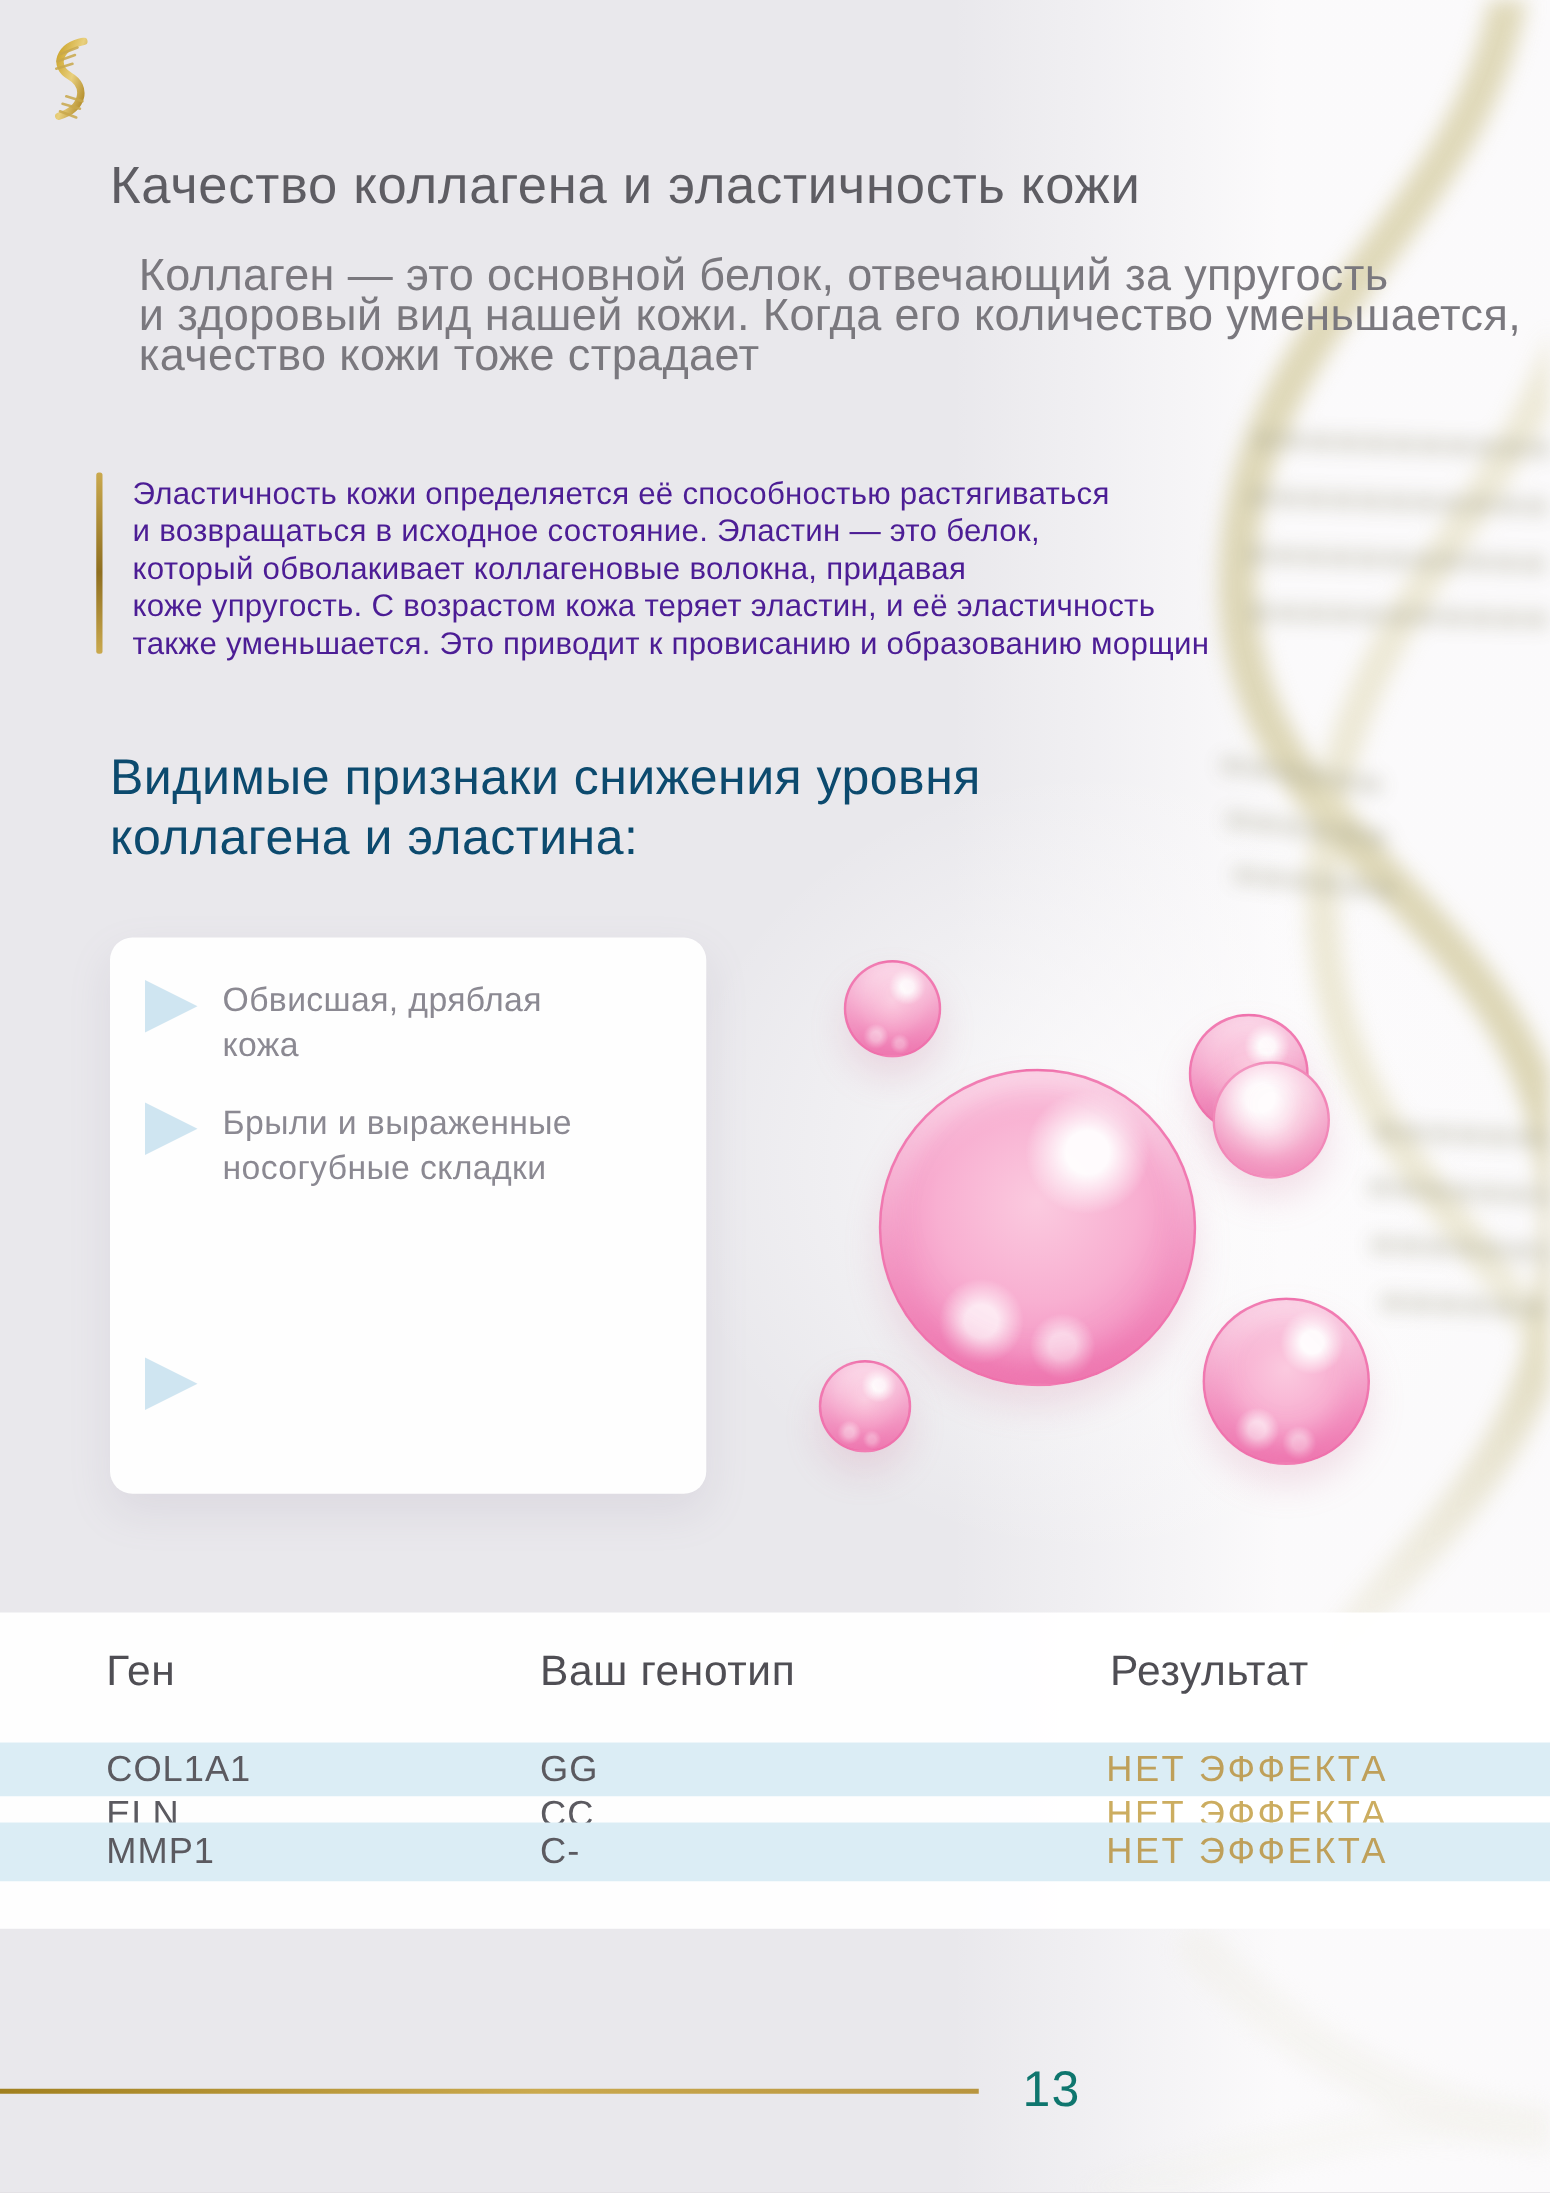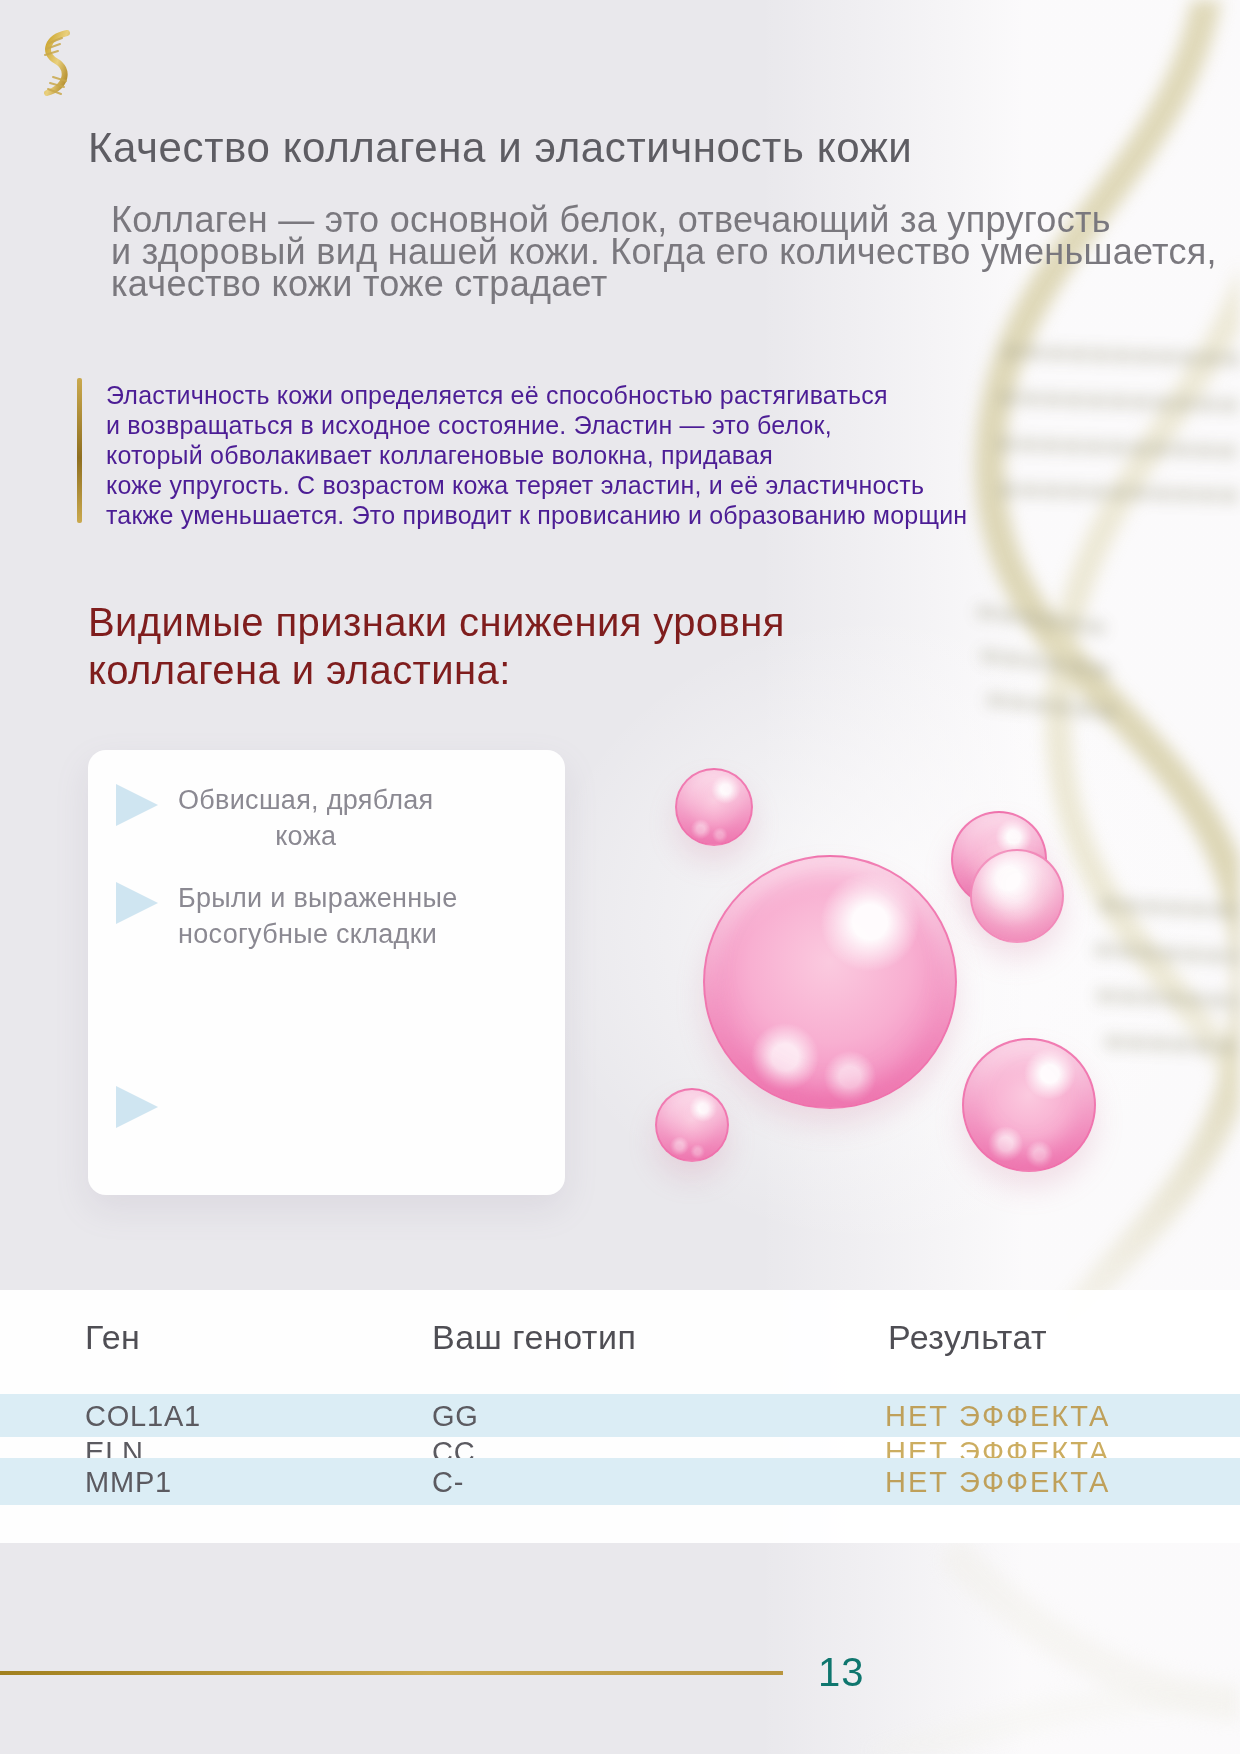--- a/index.html
+++ b/index.html
@@ -18,30 +18,30 @@
 
   
   .title{position:absolute;left:88px;top:124px;font-size:42px;line-height:48px;color:#5e5d63;letter-spacing:.6px;}
   .intro{position:absolute;left:88px;top:204px;font-size:36px;line-height:32px;color:#7a787e;letter-spacing:.3px;margin-left:23px;}
   .ml{white-space:pre-line;}
 
   .quote{position:absolute;left:77px;top:378px;display:flex;}
   .quote-bar{width:5px;height:145px;background:linear-gradient(180deg,#caa94e,#8f6f20 55%,#caa94e);border-radius:2px;flex:none;}
   .quote-text{margin-left:24px;font-size:25px;line-height:30px;color:#4c1d95;letter-spacing:.2px;margin-top:2px;}
 
-  .signs-heading{position:absolute;left:88px;top:598px;font-size:40px;line-height:48px;color:#7f1d1d;letter-spacing:.4px;}
+  .signs-heading{position:absolute;left:88px;top:598px;font-size:40px;line-height:48px;color:#0c4a6e;letter-spacing:.4px;}
 
   
   .card{position:absolute;left:88px;top:750px;width:477px;height:445px;background:#fefefe;border-radius:18px;
     box-shadow:0 14px 34px rgba(140,130,155,.14);}
   .sign-item{position:absolute;left:28px;display:flex;align-items:flex-start;}
   .sign-item .tri{flex:none;width:0;height:0;border-top:21px solid transparent;border-bottom:21px solid transparent;
     border-left:42px solid #cfe5f1;margin-top:2px;}
   .sign-item .txt{margin-left:20px;font-size:27px;line-height:36px;color:#8b8992;letter-spacing:.3px;}
-  .si-0{top:32px;text-align:center;} .si-1{top:130px;} .si-2{top:232px;} .si-3{top:334px;}
+  .si-0{top:32px;} .si-1{top:130px;} .si-2{top:232px;} .si-3{top:334px;}
 
   
   .bubble{position:absolute;border-radius:50%;
     background:
       radial-gradient(circle at 66% 26%, rgba(255,255,255,.95) 0 7%, rgba(255,255,255,0) 20%),
       radial-gradient(circle at 32% 80%, rgba(255,255,255,.75) 0 5%, rgba(255,255,255,0) 13%),
       radial-gradient(circle at 58% 88%, rgba(255,255,255,.6) 0 4%, rgba(255,255,255,0) 10%),
       radial-gradient(circle at 50% 42%, #fbcadf 0%, #f8afd1 42%, #f494c3 66%, #f078b2 86%, #ea5fa3 99%);
     box-shadow:inset 0 -12px 26px rgba(231,73,148,.5), inset 0 12px 26px rgba(255,255,255,.8),
       0 16px 28px rgba(210,130,165,.22);

